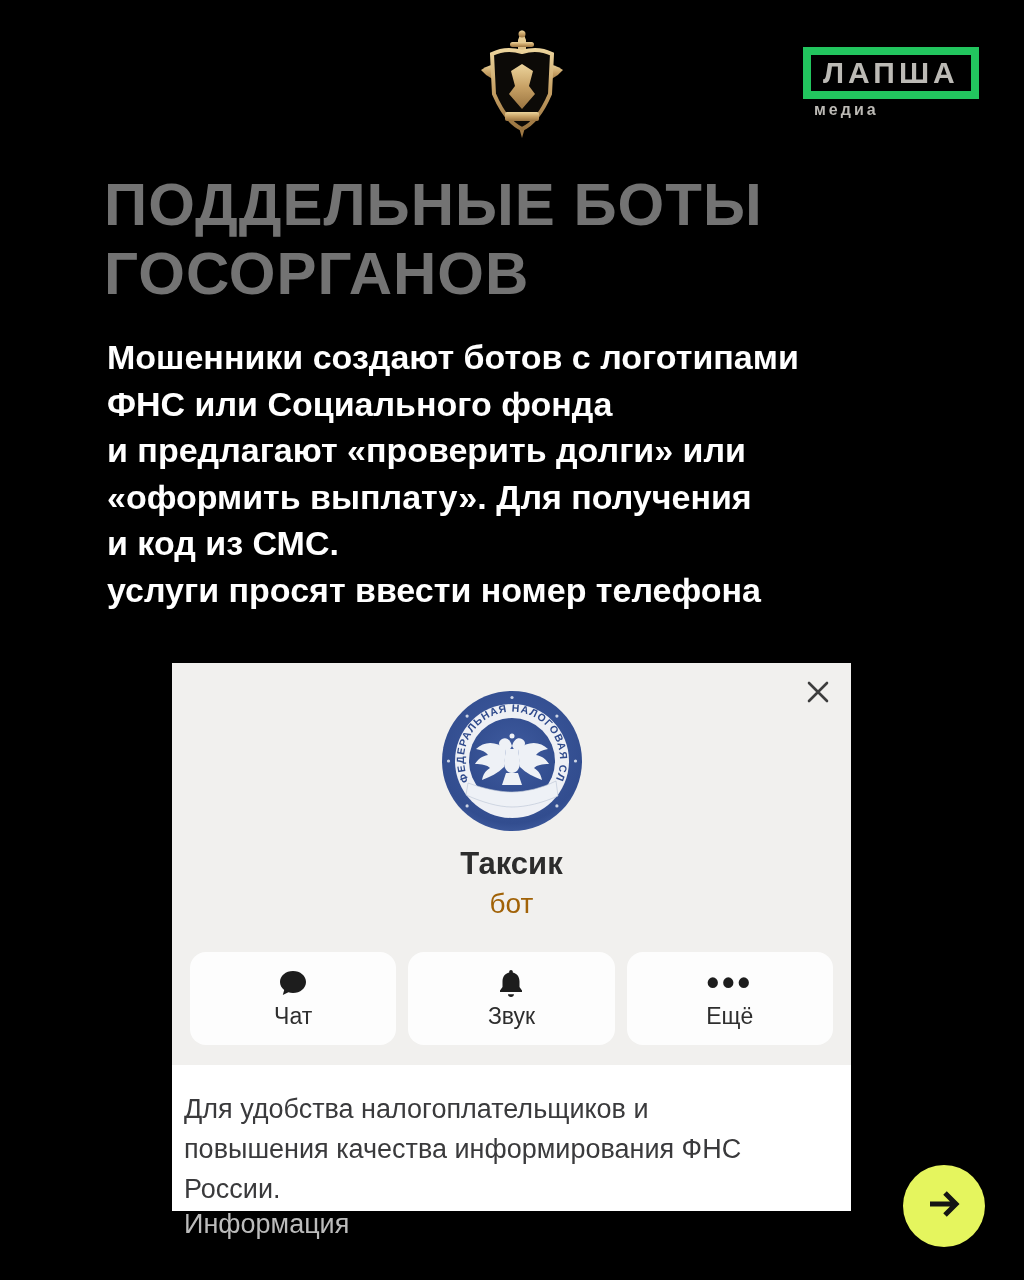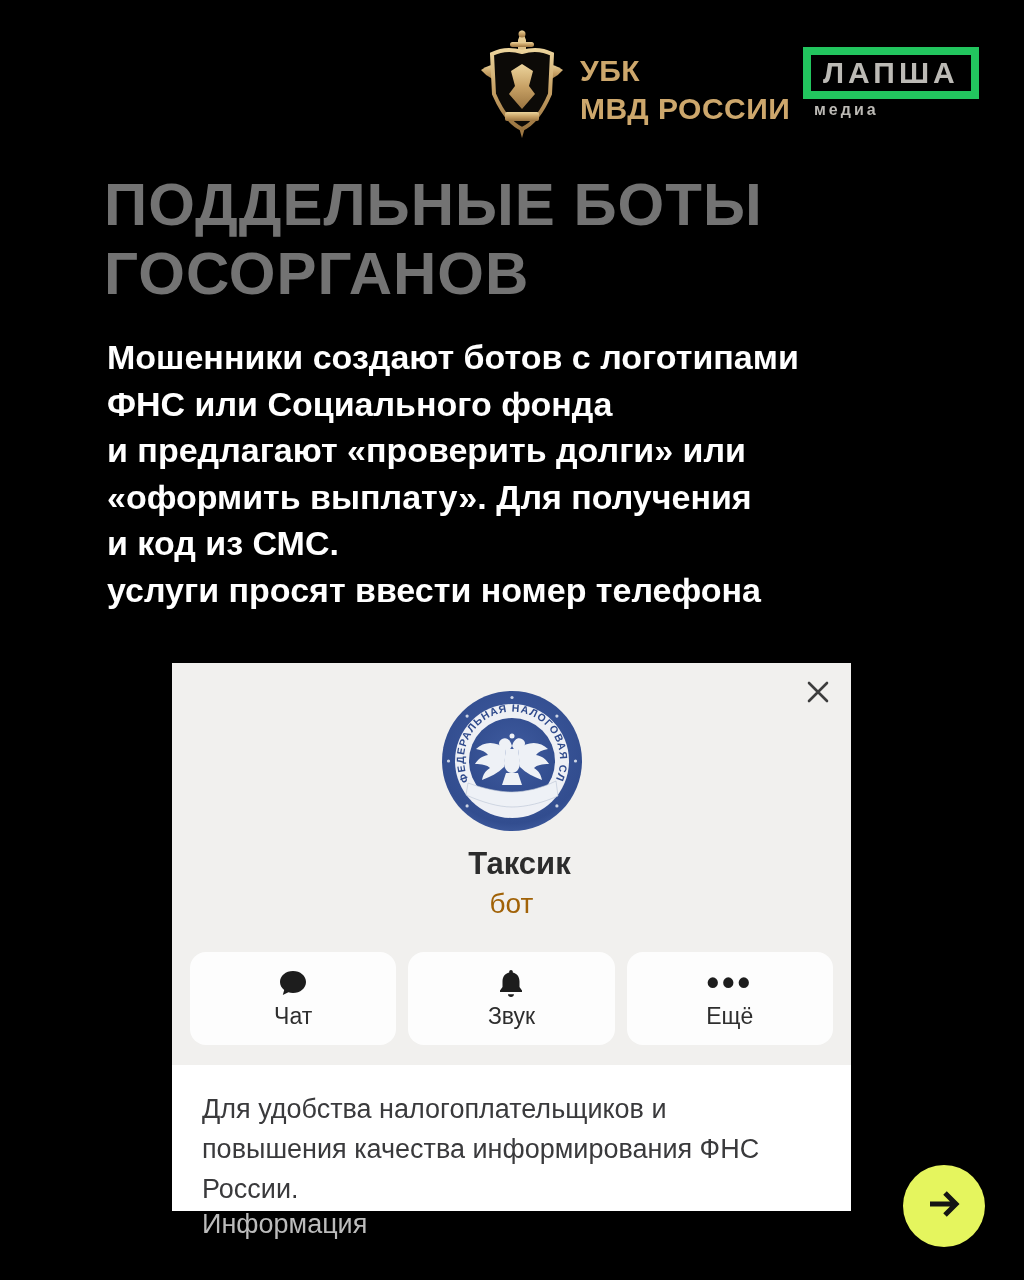--- a/index.html
+++ b/index.html
@@ -20,34 +20,34 @@
   .headline { position:absolute; left:104px; top:170px; color:#737373;
     font-size:60px; font-weight:700; line-height:69px; letter-spacing:1px; }
   .body-text { position:absolute; left:107px; top:334px; color:#ffffff;
     font-size:34px; font-weight:700; line-height:46.5px; }
   
   .bot-card { position:absolute; left:172px; top:663px; width:679px; height:548px;
     background:#f1f0ee; }
   .close-button { position:absolute; top:16px; right:20px; width:26px; height:26px;
     cursor:pointer; }
   .fns-logo { position:absolute; top:26px; left:50%; margin-left:-72px; }
-  .bot-name { position:absolute; top:183px; left:8px; width:100%; text-align:center;
+  .bot-name { position:absolute; top:183px; left:0; width:100%; text-align:center;
     font-size:31px; font-weight:700; color:#2c2c2c; }
   .bot-type { position:absolute; top:225px; left:0; width:100%; text-align:center;
     font-size:28px; color:#a16207; }
   .actions { position:absolute; top:289px; left:18px; right:18px; height:93px;
     display:flex; gap:12px; }
   .action-btn { flex:1; background:#fdfdfd; border-radius:16px; display:flex;
     flex-direction:column; align-items:center; justify-content:center; gap:4px;
     cursor:pointer; }
   .action-icon-holder { height:32px; display:flex; align-items:center; justify-content:center; }
   .action-label { font-size:23px; color:#2e2e2e; }
   .dots { font-size:36px; letter-spacing:3px; line-height:20px; color:#1d1d1d; font-weight:700; }
   .info-section { position:absolute; left:0; right:0; bottom:0; height:146px;
-    background:#ffffff; padding:24px 30px 0 30px; }
+    background:#ffffff; padding:24px 30px 0 12px; }
   .description { font-size:27px; color:#3a3a3c; line-height:40px; max-width:610px; }
   .info-label { font-size:27px; color:#bcbcbc; }
   
   .next-button { position:absolute; left:903px; top:1165px; width:82px; height:82px;
     border-radius:50%; background:#e5f55e; display:flex; align-items:center;
     justify-content:center; cursor:pointer; }
 </style>
 </head>
 <body>
 
@@ -66,24 +66,20 @@
       <circle cx="46" cy="6" r="3.5" fill="url(#goldg)"></circle>
       <rect x="34" y="14" width="24" height="5" rx="2.5" fill="url(#goldg)"></rect>
       <path d="M5 42 Q20 32 35 39 L35 53 Q17 56 5 42 Z" fill="url(#goldg)"></path>
       <path d="M87 42 Q72 32 57 39 L57 53 Q75 56 87 42 Z" fill="url(#goldg)"></path>
       <path d="M16 26 Q30 19 46 24 Q62 19 76 26 L74 66 Q62 94 46 101 Q30 94 18 66 Z" fill="#0c0a07" stroke="url(#goldg)" stroke-width="4"></path>
       <path d="M46 36 L57 43 L53 58 L59 66 L46 81 L33 66 L39 58 L35 43 Z" fill="url(#goldg)"></path>
       <rect x="29" y="84" width="34" height="9" rx="2" fill="url(#goldg)"></rect>
     </svg>
   </div>
 
-  <div class="org-text">
-    <div>УБК</div>
-    <div>МВД РОССИИ</div>
-  </div>
 
   <div class="lapsha">
     <div class="lapsha-box">ЛАПША</div>
     <div class="lapsha-sub">медиа</div>
   </div>
 
   <div class="headline">
     <div>ПОДДЕЛЬНЫЕ БОТЫ</div>
     <div>ГОСОРГАНОВ</div>
   </div>

